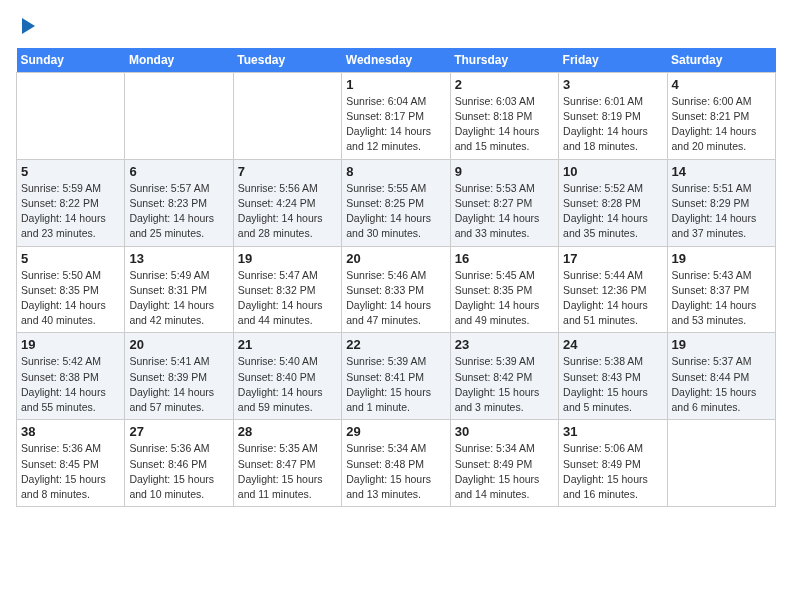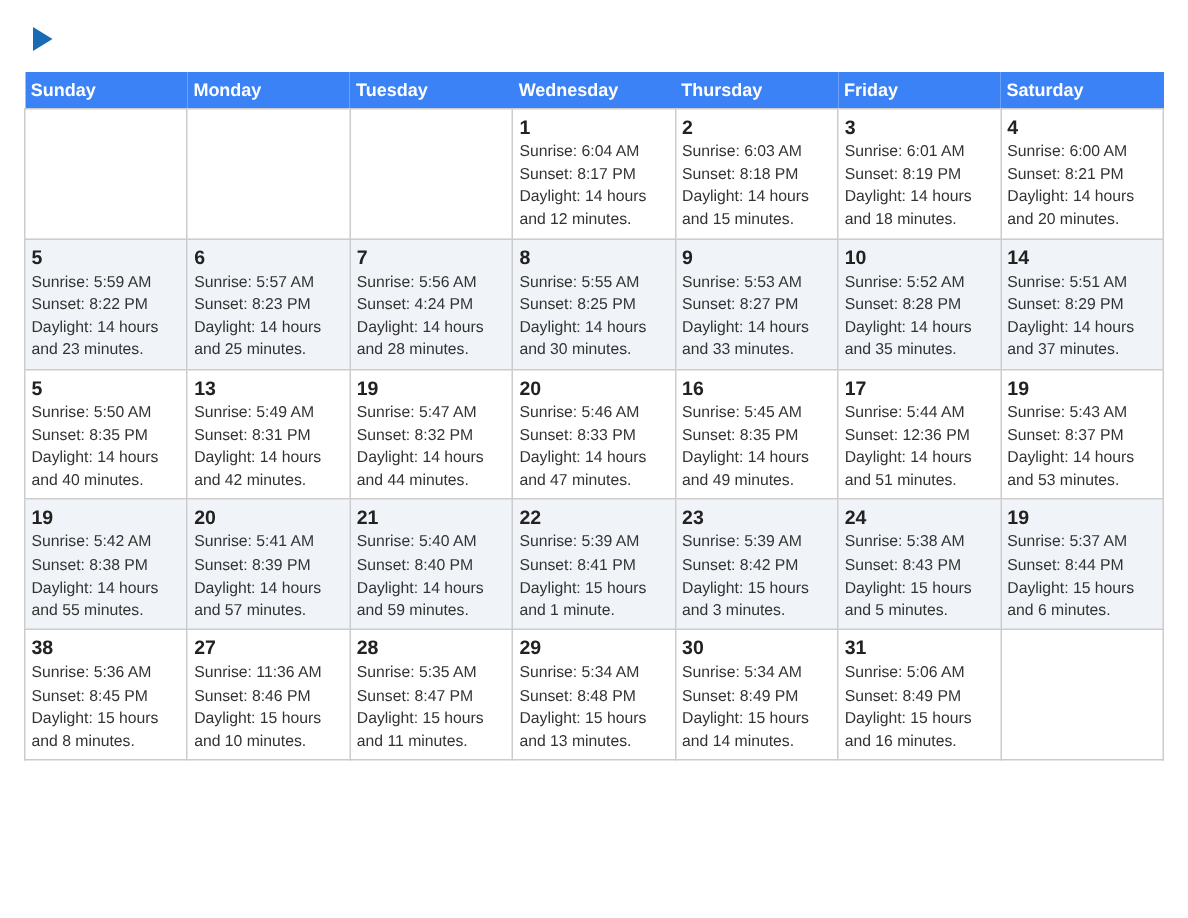--- a/index.html
+++ b/index.html
@@ -276,21 +276,21 @@
       </tr>
       <tr>
         <td>
           <span class="day-number">38</span>
           <div class="day-info">Sunrise: 5:36 AM
 Sunset: 8:45 PM
 Daylight: 15 hours and 8 minutes.</div>
         </td>
         <td>
           <span class="day-number">27</span>
-          <div class="day-info">Sunrise: 11:36 AM
+          <div class="day-info">Sunrise: 5:36 AM
 Sunset: 8:46 PM
 Daylight: 15 hours and 10 minutes.</div>
         </td>
         <td>
           <span class="day-number">28</span>
           <div class="day-info">Sunrise: 5:35 AM
 Sunset: 8:47 PM
 Daylight: 15 hours and 11 minutes.</div>
         </td>
         <td>

